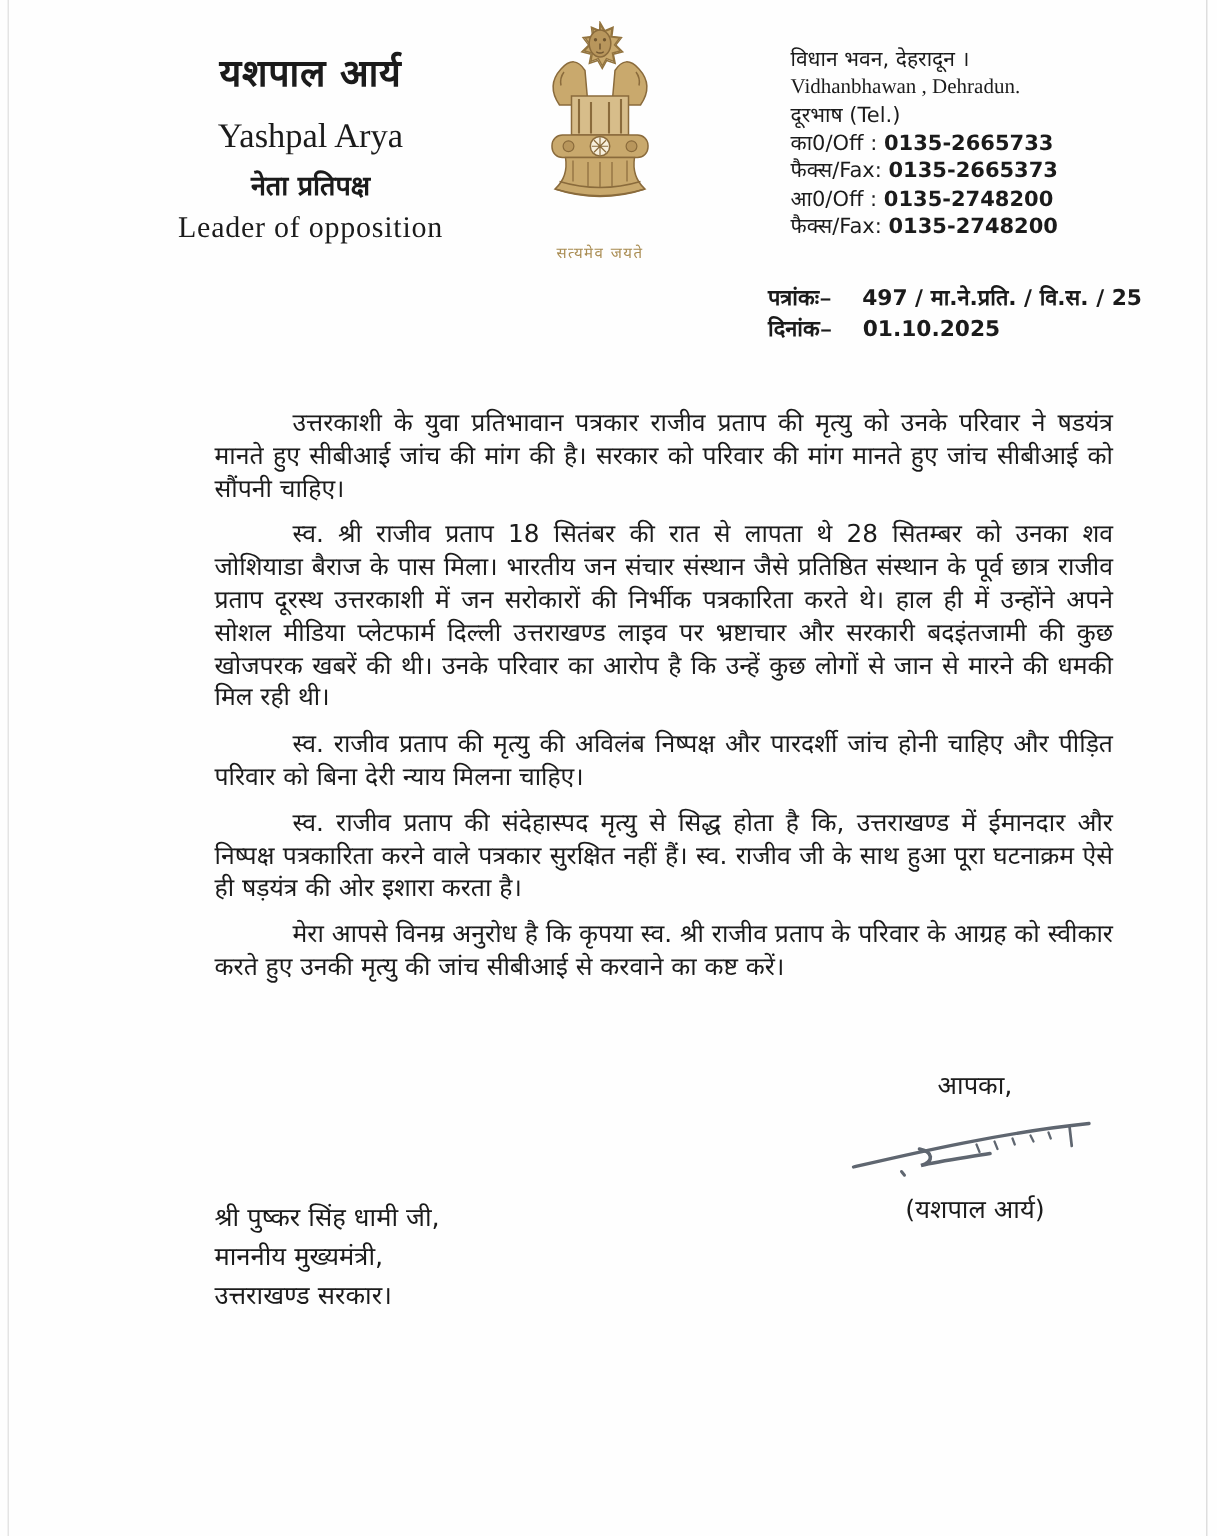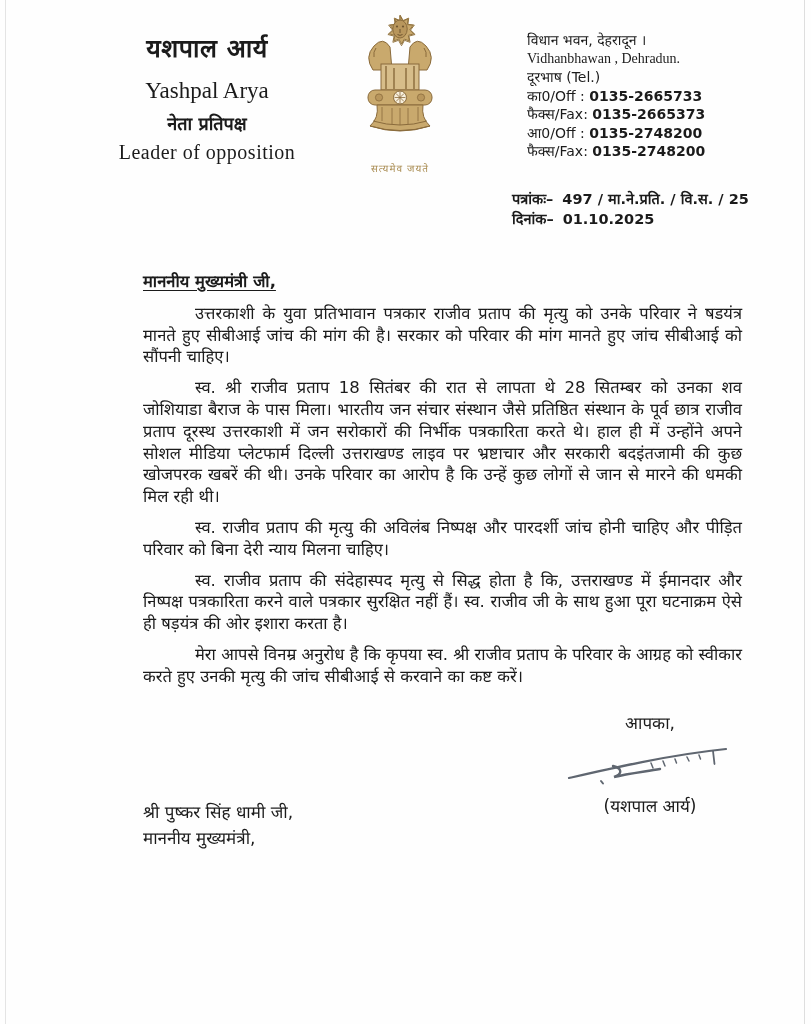--- a/index.html
+++ b/index.html
@@ -34,21 +34,21 @@
     font-size:14px; line-height:18.5px; white-space:nowrap;
   }
   .contact-block .en { font-family:"Liberation Serif", serif; }
   .contact-line .num { font-weight:bold;margin-top:16px; }
 
   
   .reference-block {
     position:absolute; left:512px; top:189px;
     font-size:14.5px; font-weight:bold; line-height:20px; white-space:nowrap;
   }
-  .reference-block .lbl { margin-right:9px; }
+  .reference-block .lbl { margin-right:20px;font-family:Liberation Mono, monospace; }
 
   
   .letter-body {
     position:absolute; left:143px; top:271px; width:599px;
     font-size:16.5px; line-height:21.8px; text-align:justify;
   }
   .salutation {
     font-weight:bold; text-decoration:underline; text-underline-offset:3px;
     margin-bottom:10px; text-align:left;
   }
@@ -141,21 +141,20 @@
 <div class="reference-block">
   <div>
     <span class="lbl">पत्रांकः–</span><span>497 / मा.ने.प्रति. / वि.स. / 25</span>
   </div>
   <div>
     <span class="lbl">दिनांक–</span><span>01.10.2025</span>
   </div>
 </div>
 
 <div class="letter-body">
-  <div class="salutation">माननीय मुख्यमंत्री जी,</div>
   <p class="para">उत्तरकाशी के युवा प्रतिभावान पत्रकार राजीव प्रताप की मृत्यु को उनके परिवार ने षडयंत्र मानते हुए सीबीआई जांच की मांग की है। सरकार को परिवार की मांग मानते हुए जांच सीबीआई को सौंपनी चाहिए।</p>
   <p class="para">स्व. श्री राजीव प्रताप 18 सितंबर की रात से लापता थे 28 सितम्बर को उनका शव जोशियाडा बैराज के पास मिला।  भारतीय जन संचार संस्थान जैसे प्रतिष्ठित संस्थान के पूर्व छात्र राजीव प्रताप दूरस्थ उत्तरकाशी में जन सरोकारों की निर्भीक पत्रकारिता करते थे। हाल ही में उन्होंने अपने सोशल मीडिया प्लेटफार्म दिल्ली उत्तराखण्ड लाइव पर भ्रष्टाचार और सरकारी बदइंतजामी की कुछ खोजपरक खबरें की थी। उनके परिवार का आरोप है कि  उन्हें कुछ लोगों से जान से मारने की धमकी मिल रही थी।</p>
   <p class="para">स्व. राजीव प्रताप की मृत्यु की अविलंब निष्पक्ष और पारदर्शी जांच होनी चाहिए और पीड़ित परिवार को बिना देरी न्याय मिलना चाहिए।</p>
   <p class="para">स्व. राजीव प्रताप की संदेहास्पद मृत्यु से सिद्ध होता है कि, उत्तराखण्ड में ईमानदार और निष्पक्ष पत्रकारिता करने वाले पत्रकार सुरक्षित नहीं हैं। स्व. राजीव जी के साथ हुआ पूरा घटनाक्रम ऐसे ही षड़यंत्र की ओर इशारा करता है।</p>
   <p class="para">मेरा आपसे विनम्र अनुरोध है कि कृपया स्व. श्री राजीव प्रताप के परिवार के आग्रह को स्वीकार करते हुए उनकी मृत्यु की जांच सीबीआई से करवाने का कष्ट करें।</p>
 </div>
 
 <div class="closing-block">
   <div>आपका,</div>
   <div class="signature-wrap">
@@ -168,13 +167,14 @@
         <path d="M38,39 l2,2.5" stroke-width="2"></path>
       </g>
     </svg>
   </div>
   <div class="signatory">(यशपाल आर्य)</div>
 </div>
 
 <div class="addressee-block">
   <div>श्री पुष्कर सिंह धामी जी,</div>
   <div>माननीय मुख्यमंत्री,</div>
+  <div>उत्तराखण्ड सरकार।</div>
 </div>
 
 </body></html>

